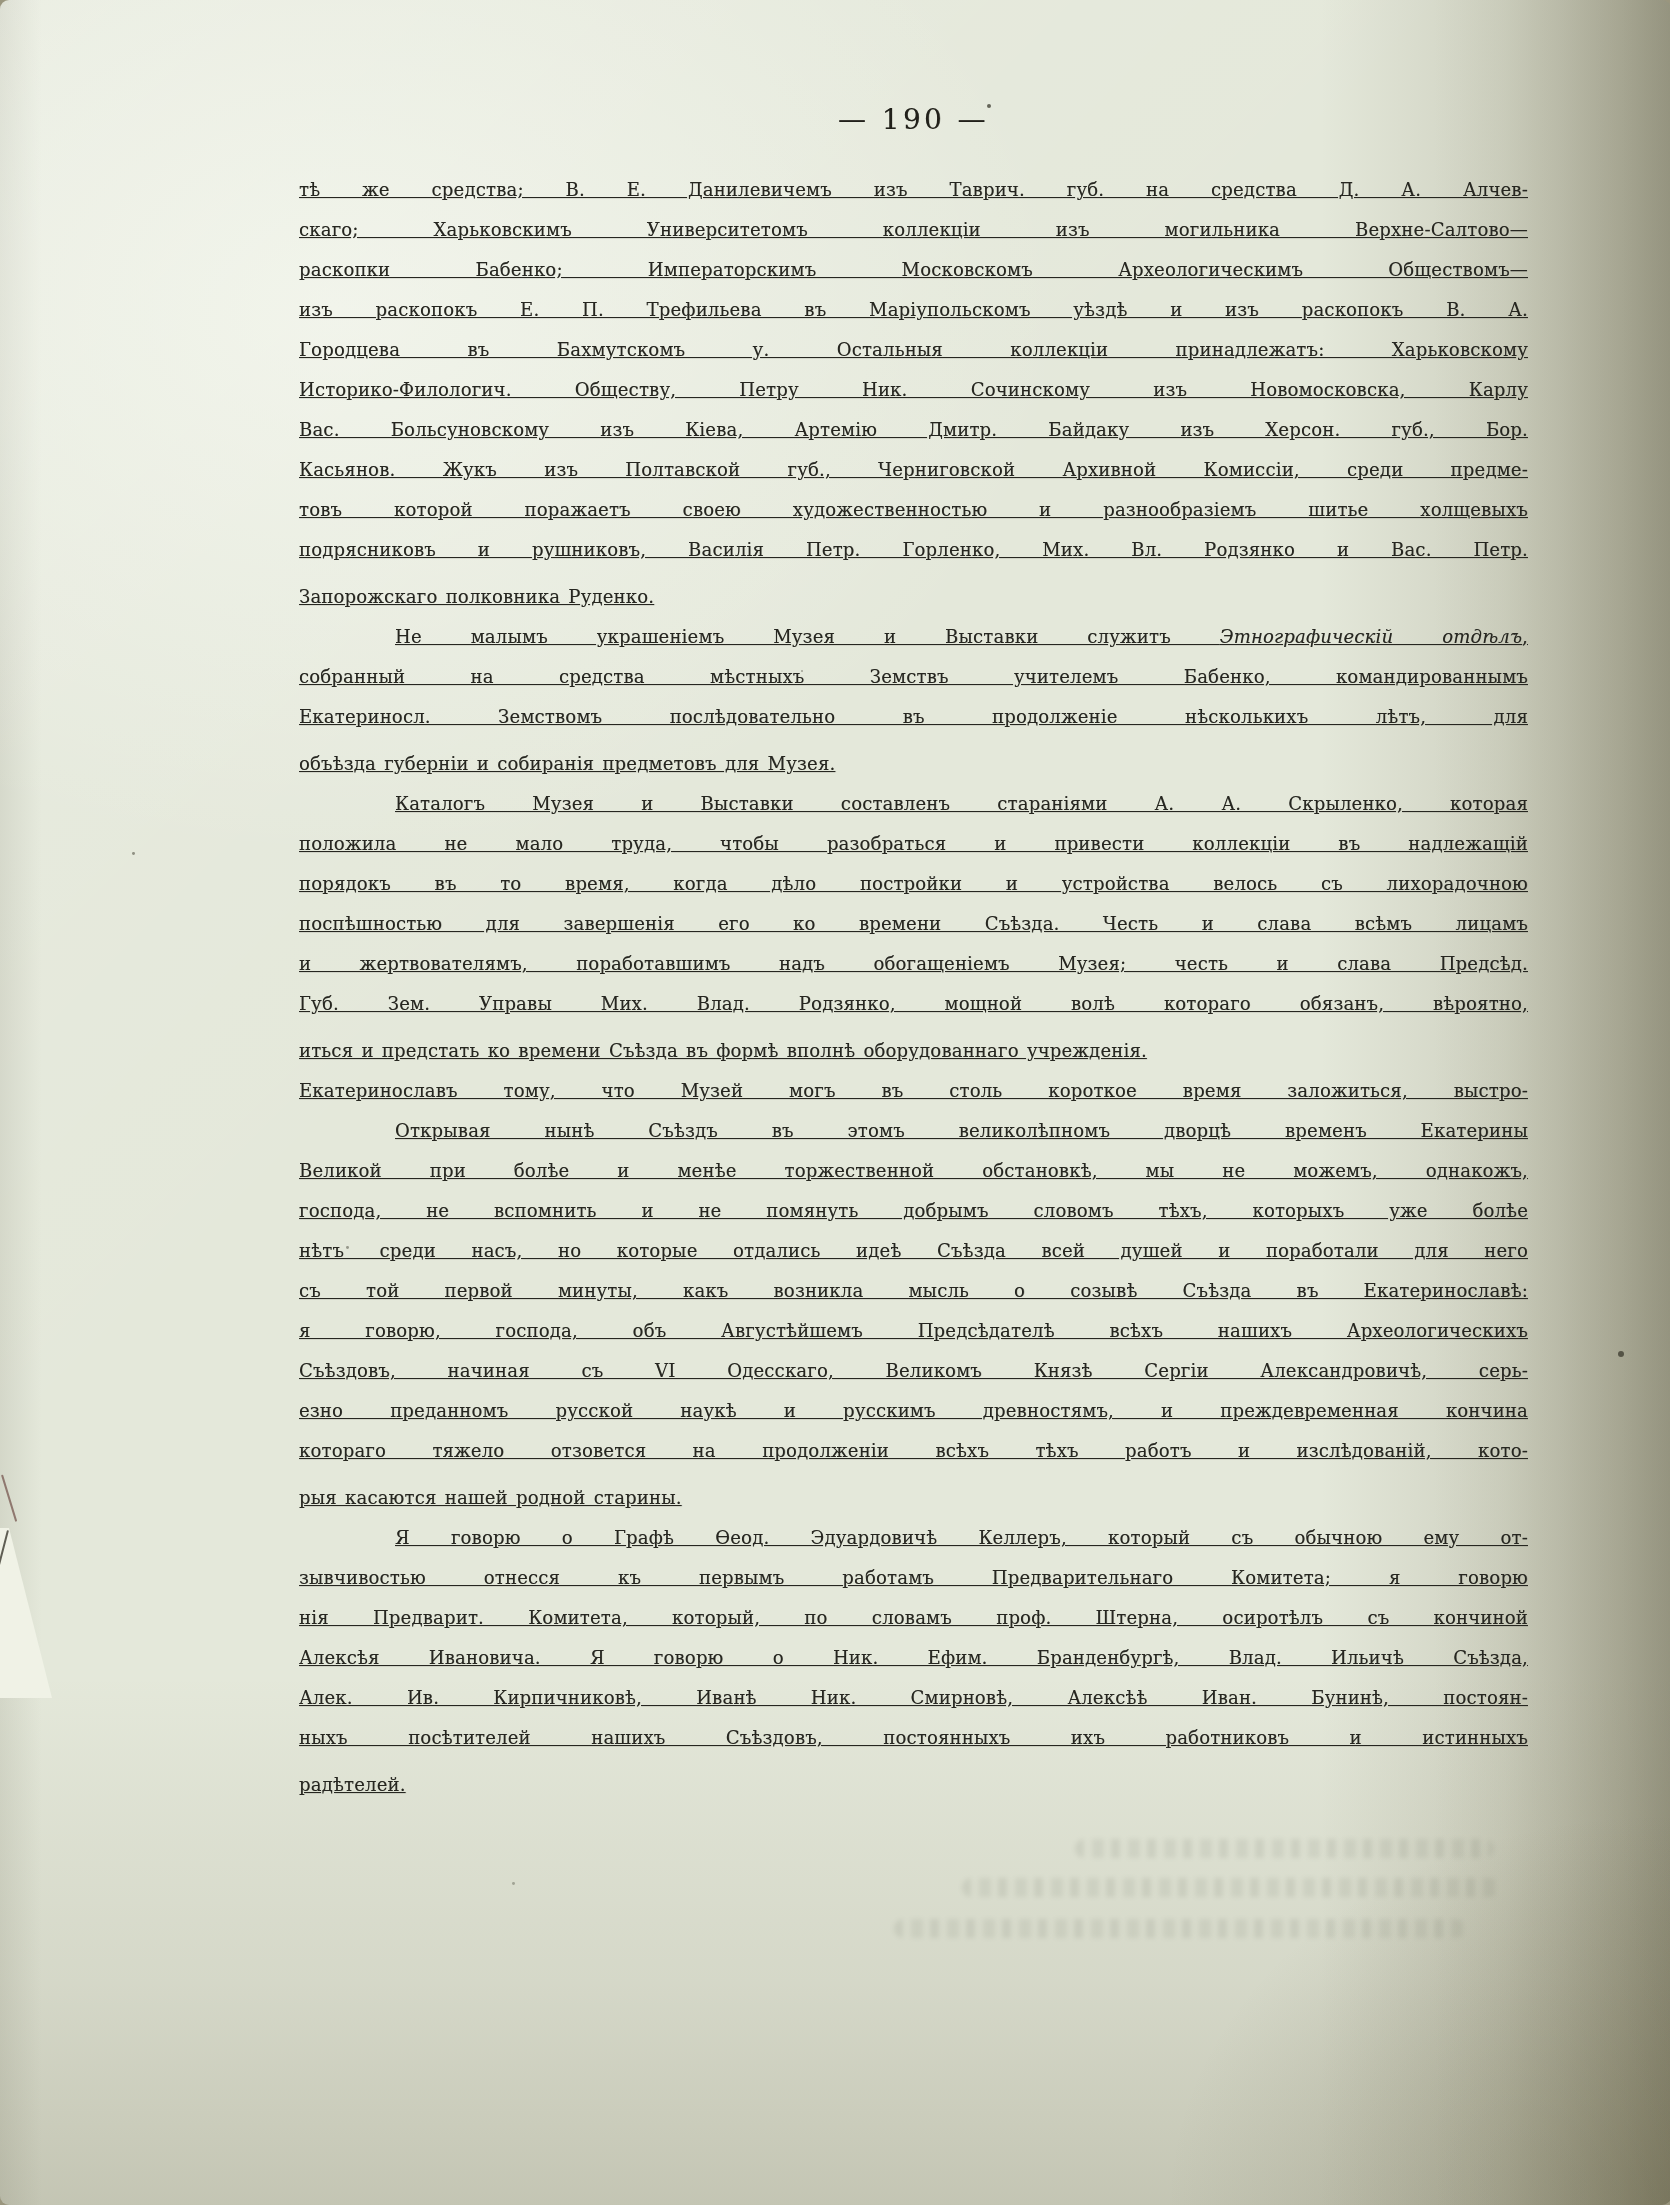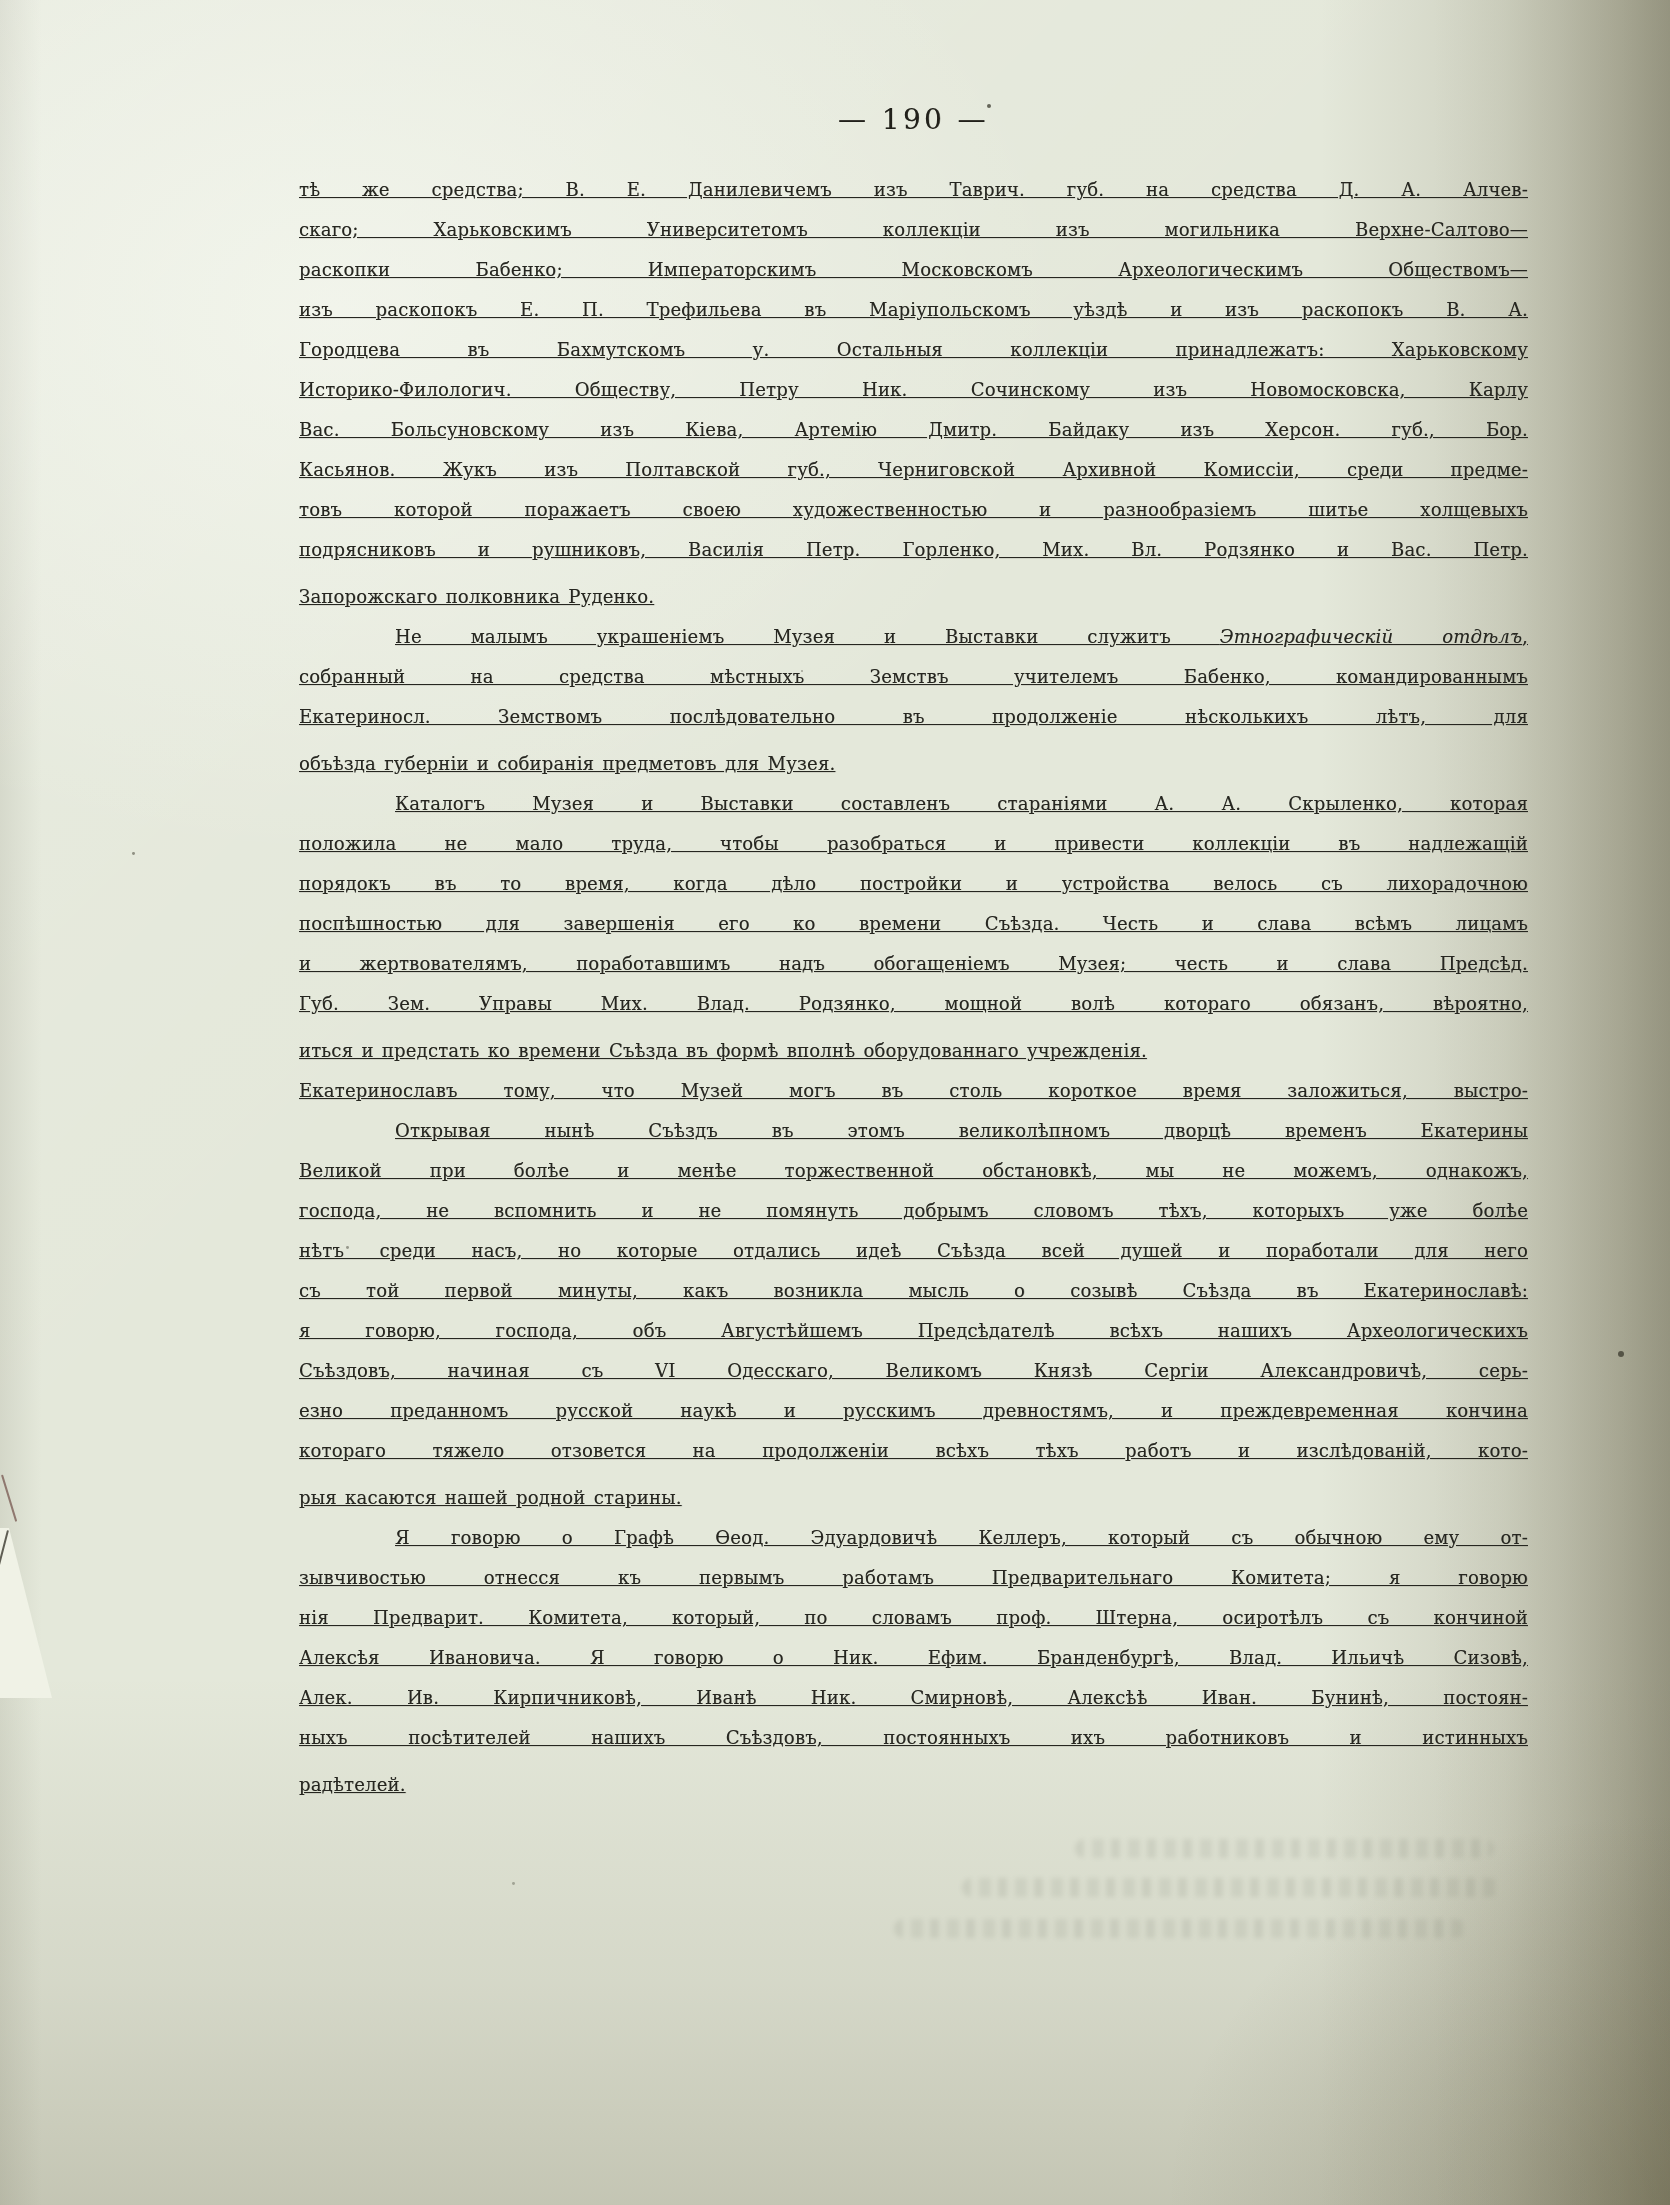--- a/index.html
+++ b/index.html
@@ -12,20 +12,21 @@
     overflow: hidden;
     font-family: "DejaVu Serif", "Liberation Serif", serif;
     color: #262620;
     background:
       radial-gradient(ellipse 1131px 849px at 20% 14%, rgba(252,254,248,0.50), rgba(252,254,248,0) 65%),
       linear-gradient(90deg, rgba(70,66,46,0.10) 0%, rgba(70,66,46,0) 2.5%),
       linear-gradient(90deg, rgba(96,90,62,0) 79%, rgba(96,90,62,0.16) 90%, rgba(86,80,54,0.34) 97%, rgba(74,69,46,0.42) 100%),
       linear-gradient(180deg, rgba(104,98,70,0) 76%, rgba(104,98,70,0.12) 90%, rgba(104,98,70,0.26) 100%),
       linear-gradient(135deg, rgba(255,255,255,0.18) 0%, rgba(255,255,255,0) 40%),
       #e4e8da;
+    border-radius: 9px;
   }
 
   
   .edge-shade {
     position: absolute; right: 0; top: 0; width: 238px; height: 100%;
     background: linear-gradient(90deg, rgba(110,104,74,0) 0%, rgba(110,104,74,0.10) 55%, rgba(96,90,60,0.22) 100%);
     pointer-events: none;
   }
   .corner-shade {
     position: absolute; right: 0; bottom: 0; width: 509px; height: 396px;
@@ -154,21 +155,21 @@
       <div class="line">нѣтъ среди насъ, но которые отдались идеѣ Съѣзда всей душей и поработали для него</div>
       <div class="line">съ той первой минуты, какъ возникла мысль о созывѣ Съѣзда въ Екатеринославѣ:</div>
       <div class="line">я говорю, господа, объ Августѣйшемъ Предсѣдателѣ всѣхъ нашихъ Археологическихъ</div>
       <div class="line">Съѣздовъ, начиная съ VI Одесскаго, Великомъ Князѣ Сергіи Александровичѣ, серь-</div>
       <div class="line">езно преданномъ русской наукѣ и русскимъ древностямъ, и преждевременная кончина</div>
       <div class="line">котораго тяжело отзовется на продолженіи всѣхъ тѣхъ работъ и изслѣдованій, кото-</div>
       <div class="line lastline">рыя касаются нашей родной старины.</div>
       <div class="line indent">Я говорю о Графѣ Ѳеод. Эдуардовичѣ Келлеръ, который съ обычною ему от-</div>
       <div class="line">зывчивостью отнесся къ первымъ работамъ Предварительнаго Комитета; я говорю</div>
       <div class="line">нія Предварит. Комитета, который, по словамъ проф. Штерна, осиротѣлъ съ кончиной</div>
-      <div class="line">Алексѣя Ивановича. Я говорю о Ник. Ефим. Бранденбургѣ, Влад. Ильичѣ Сизовѣ,</div>
+      <div class="line">Алексѣя Ивановича. Я говорю о Ник. Ефим. Бранденбургѣ, Влад. Ильичѣ Съѣзда,</div>
       <div class="line">Алек. Ив. Кирпичниковѣ, Иванѣ Ник. Смирновѣ, Алексѣѣ Иван. Бунинѣ, постоян-</div>
       <div class="line">ныхъ посѣтителей нашихъ Съѣздовъ, постоянныхъ ихъ работниковъ и истинныхъ</div>
       <div class="line lastline">радѣтелей.</div>
     </div>
 
   <div class="paper-tab"></div>
   <div class="paper-tab-line"></div>
   <div class="paper-tab-mark"></div>
 
   <div class="ghost ghost1"></div>

